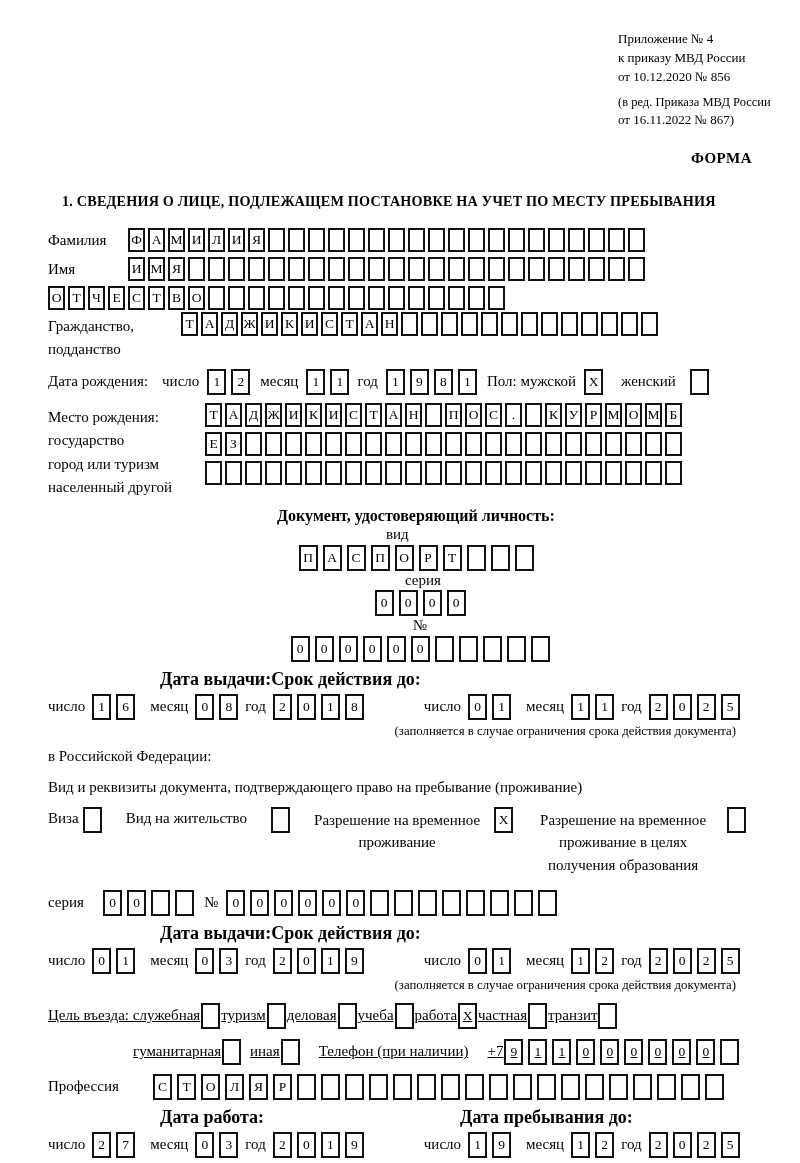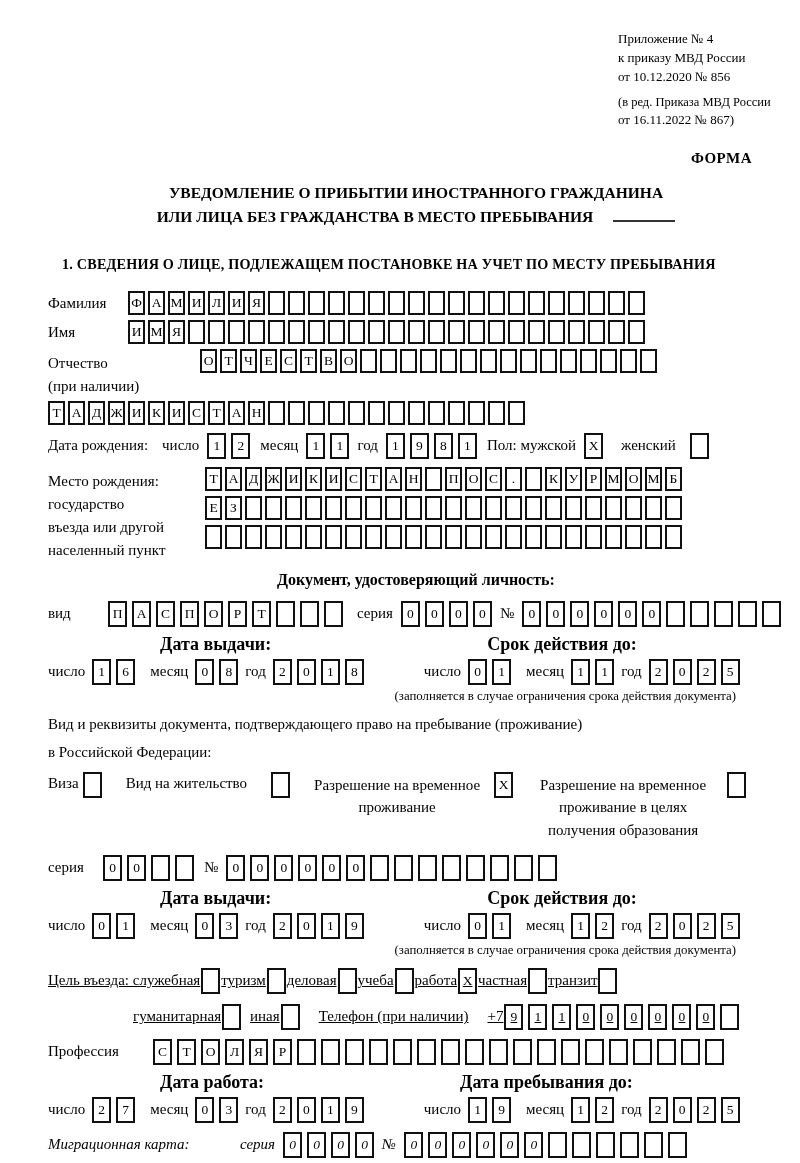--- a/index.html
+++ b/index.html
@@ -34,21 +34,21 @@
     font-size:13.5px; font-family:"Liberation Serif",serif; background:#fff;
   }
   .dcells { gap:5px; }
   .dcells .cell, .cb .cell { width:19px; height:26px; }
   .cb { margin-top:0; }
   .stack { display:flex; flex-direction:column; gap:5px; }
 
   .center-bold { text-align:center; font-weight:bold; font-size:16px; margin-top:8px; }
   .dl-row { display:flex; font-weight:bold; font-size:18px; margin-top:7px; }
   .dl-row .dl1 { margin-left:112px; }
-  .dl-row .dl2 { margin-left:216px; }
+  .dl-row .dl2 { }
   .dl-row.entry .dl2 { margin-left:196px; }
   .dgroups { display:flex; align-items:center; margin-top:4px; }
   .dg { display:inline-flex; align-items:center; gap:7px; }
   .dg .lbl { padding-top:0; }
   .dg2 { margin-left:60px; }
   .note-r { text-align:right; padding-right:48px; font-size:12.8px; margin-top:4px; }
   .plain { font-size:15px; margin-top:9px; line-height:1.5; }
   .permit-row { display:flex; align-items:flex-start; margin-top:8px; }
   .permit-row .lbl { padding-top:2px; }
   .wrapc { text-align:center; line-height:1.5; }
@@ -67,26 +67,20 @@
   <div class="refblock">
     <div>Приложение № 4</div>
     <div>к приказу МВД России</div>
     <div>от 10.12.2020 № 856</div>
     <div class="sub">(в ред. Приказа МВД России</div>
     <div>от 16.11.2022 № 867)</div>
   </div>
 
   <div class="forma">ФОРМА</div>
 
-  <div class="title">
-    <div>УВЕДОМЛЕНИЕ О ПРИБЫТИИ ИНОСТРАННОГО ГРАЖДАНИНА</div>
-    <div>
-      <span>ИЛИ ЛИЦА БЕЗ ГРАЖДАНСТВА В МЕСТО ПРЕБЫВАНИЯ</span><span class="t-underline"></span>
-    </div>
-  </div>
 
   <div class="sec1">1. СВЕДЕНИЯ О ЛИЦЕ, ПОДЛЕЖАЩЕМ ПОСТАНОВКЕ НА УЧЕТ ПО МЕСТУ ПРЕБЫВАНИЯ</div>
 
   <div class="row" style="margin-top:18px;">
     <div class="lbl w80">Фамилия</div>
     <div class="cells">
         <span class="cell">Ф</span>
         <span class="cell">А</span>
         <span class="cell">М</span>
         <span class="cell">И</span>
@@ -141,24 +135,20 @@
         <span class="cell"></span>
         <span class="cell"></span>
         <span class="cell"></span>
         <span class="cell"></span>
         <span class="cell"></span>
         <span class="cell"></span>
       </div>
   </div>
 
   <div class="row">
-    <div class="lbl2 w152">
-      <div>Отчество</div>
-      <div>(при наличии)</div>
-    </div>
     <div class="cells">
         <span class="cell">О</span>
         <span class="cell">Т</span>
         <span class="cell">Ч</span>
         <span class="cell">Е</span>
         <span class="cell">С</span>
         <span class="cell">Т</span>
         <span class="cell">В</span>
         <span class="cell">О</span>
         <span class="cell"></span>
@@ -173,20 +163,24 @@
         <span class="cell"></span>
         <span class="cell"></span>
         <span class="cell"></span>
         <span class="cell"></span>
         <span class="cell"></span>
         <span class="cell"></span>
       </div>
   </div>
 
   <div class="row" style="margin-top:2px;">
+    <div class="lbl2 w133">
+      <div>Гражданство,</div>
+      <div>подданство</div>
+    </div>
     <div class="cells">
         <span class="cell">Т</span>
         <span class="cell">А</span>
         <span class="cell">Д</span>
         <span class="cell">Ж</span>
         <span class="cell">И</span>
         <span class="cell">К</span>
         <span class="cell">И</span>
         <span class="cell">С</span>
         <span class="cell">Т</span>
@@ -234,22 +228,22 @@
     <span class="lbl gap18" style="padding-top:0;">женский</span>
     <span class="cells cb gap14">
         <span class="cell"></span>
       </span>
   </div>
 
   <div class="row" style="margin-top:8px;">
     <div class="lbl2 w157">
       <div>Место рождения:</div>
       <div>государство</div>
-      <div>въезда или другой</div>
-      <div>населенный пункт</div>
+      <div>город или туризм</div>
+      <div>населенный другой</div>
     </div>
     <div class="stack">
       <div class="cells">
           <span class="cell">Т</span>
           <span class="cell">А</span>
           <span class="cell">Д</span>
           <span class="cell">Ж</span>
           <span class="cell">И</span>
           <span class="cell">К</span>
           <span class="cell">И</span>
@@ -321,21 +315,21 @@
           <span class="cell"></span>
           <span class="cell"></span>
           <span class="cell"></span>
           <span class="cell"></span>
         </div>
     </div>
   </div>
 
   <div class="center-bold">Документ, удостоверяющий личность:</div>
 
-  <div class="row" style="align-items:center; margin-top:12px;">
+  <div class="row" style="align-items:center; margin-top:0;flex-direction:column;">
     <span class="lbl w60" style="padding-top:0;">вид</span>
     <span class="cells dcells">
         <span class="cell">П</span>
         <span class="cell">А</span>
         <span class="cell">С</span>
         <span class="cell">П</span>
         <span class="cell">О</span>
         <span class="cell">Р</span>
         <span class="cell">Т</span>
         <span class="cell"></span>
@@ -404,22 +398,22 @@
       <span class="cells dcells">
           <span class="cell">2</span>
           <span class="cell">0</span>
           <span class="cell">2</span>
           <span class="cell">5</span>
         </span>
     </span>
   </div>
   <div class="note-r">(заполняется в случае ограничения срока действия документа)</div>
 
+  <div class="plain" style="margin-top:6px;">в Российской Федерации:</div>
   <div class="plain">Вид и реквизиты документа, подтверждающего право на пребывание (проживание)</div>
-  <div class="plain" style="margin-top:6px;">в Российской Федерации:</div>
 
   <div class="permit-row">
     <span class="lbl">Виза</span>
     <span class="cells cb" style="margin-left:4px;">
         <span class="cell"></span>
       </span>
     <span class="lbl gap24">Вид на жительство</span>
     <span class="cells cb gap24">
         <span class="cell"></span>
       </span>

